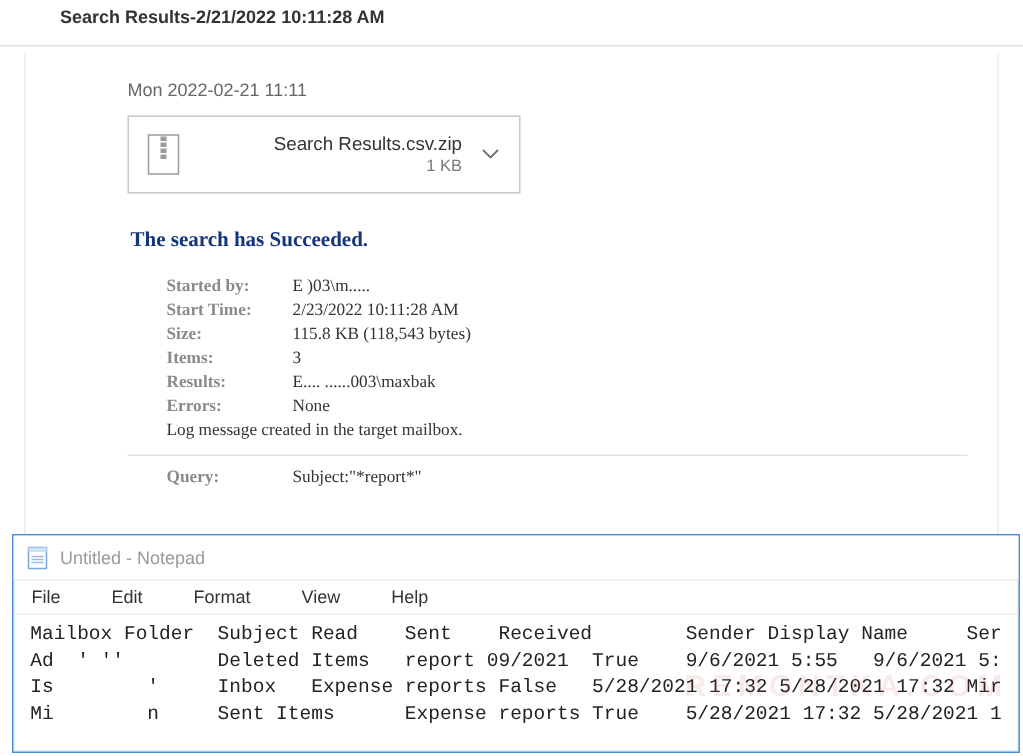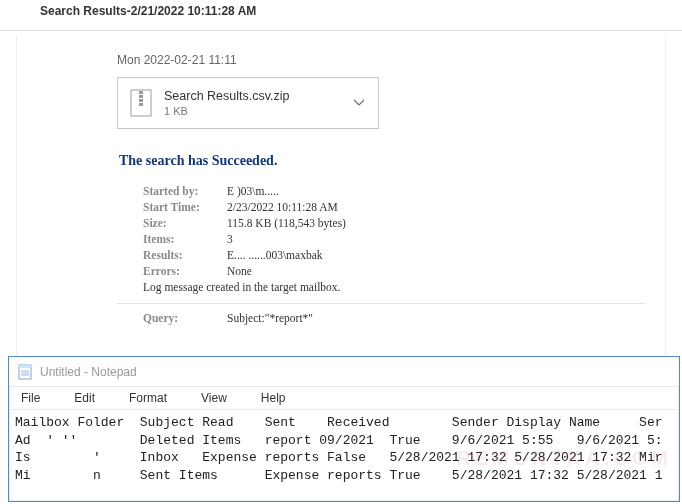--- a/index.html
+++ b/index.html
@@ -14,41 +14,42 @@
     position: relative;
   }
   .page-title {
     font-size: 12px;
     font-weight: 600;
     color: #333;
     padding: 4px 0 12px 40px;
   }
   .hr1 { border: none; border-top: 1px solid #e3e3e3; margin: 0; }
   .mail-body {
-    padding: 18px 0 0 100px;
+    padding: 18px 0 0 68px;
     border: 1px solid #eee;
     border-top: none;
     margin: 4px 16px 0 16px;
     position: relative;
     min-height: 330px;
   }
   .timestamp {
     color: #666;
     font-size: 12px;
     margin-bottom: 10px;
   }
   .attachment {
     width: 262px;
     height: 52px;
     border: 1px solid #c7c7c7;
     display: flex;
     align-items: center;
     padding: 0 12px;
     gap: 12px;
     background: #fff;
+    text-align: right;
   }
   .attachment .file-icon { width: 22px; height: 28px; flex: 0 0 auto; }
   .attachment .file-info { flex: 1; }
   .attachment .file-name { font-size: 12.5px; color: #333; }
   .attachment .file-size { font-size: 11px; color: #7a7a7a; margin-top: 2px; }
   .attachment .chevron { width: 14px; height: 14px; flex: 0 0 auto; }
   .succeeded {
     font-family: Georgia, "Times New Roman", serif;
     font-weight: bold;
     font-size: 14px;
@@ -77,20 +78,21 @@
     position: absolute;
     left: 8px;
     top: 356px;
     width: 672px;
     height: 146px;
     border: 1px solid #4b8bd4;
     background: #fff;
     box-shadow: 0 0 0 1px #e6f0fb inset;
     z-index: 400;
     overflow: hidden;
+    text-align: center;
   }
   .np-title {
     height: 30px;
     display: flex;
     align-items: center;
     gap: 7px;
     padding: 0 8px;
     background: #fff;
     border-bottom: 1px solid #eaeaea;
   }

